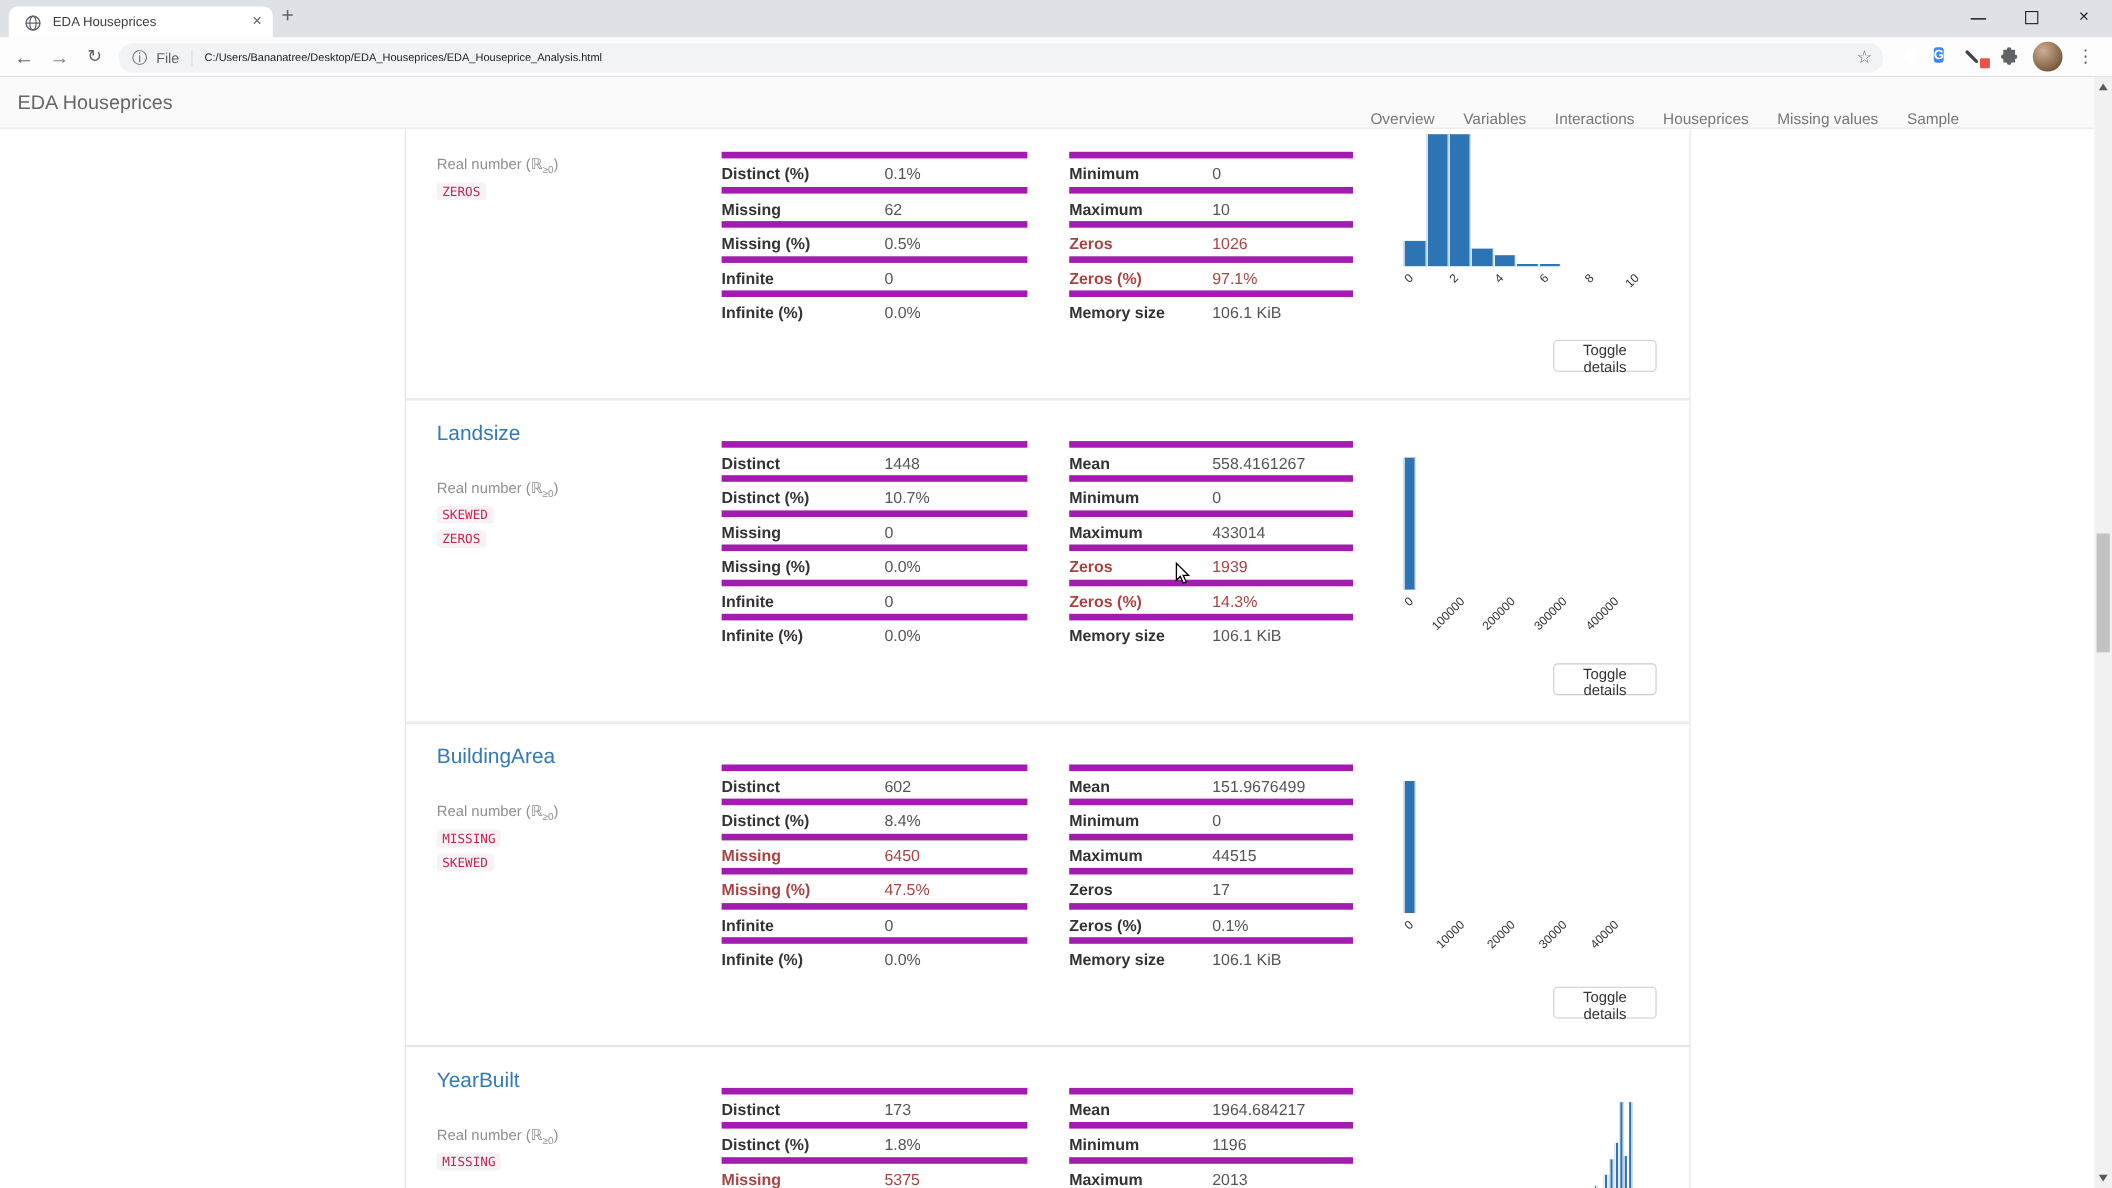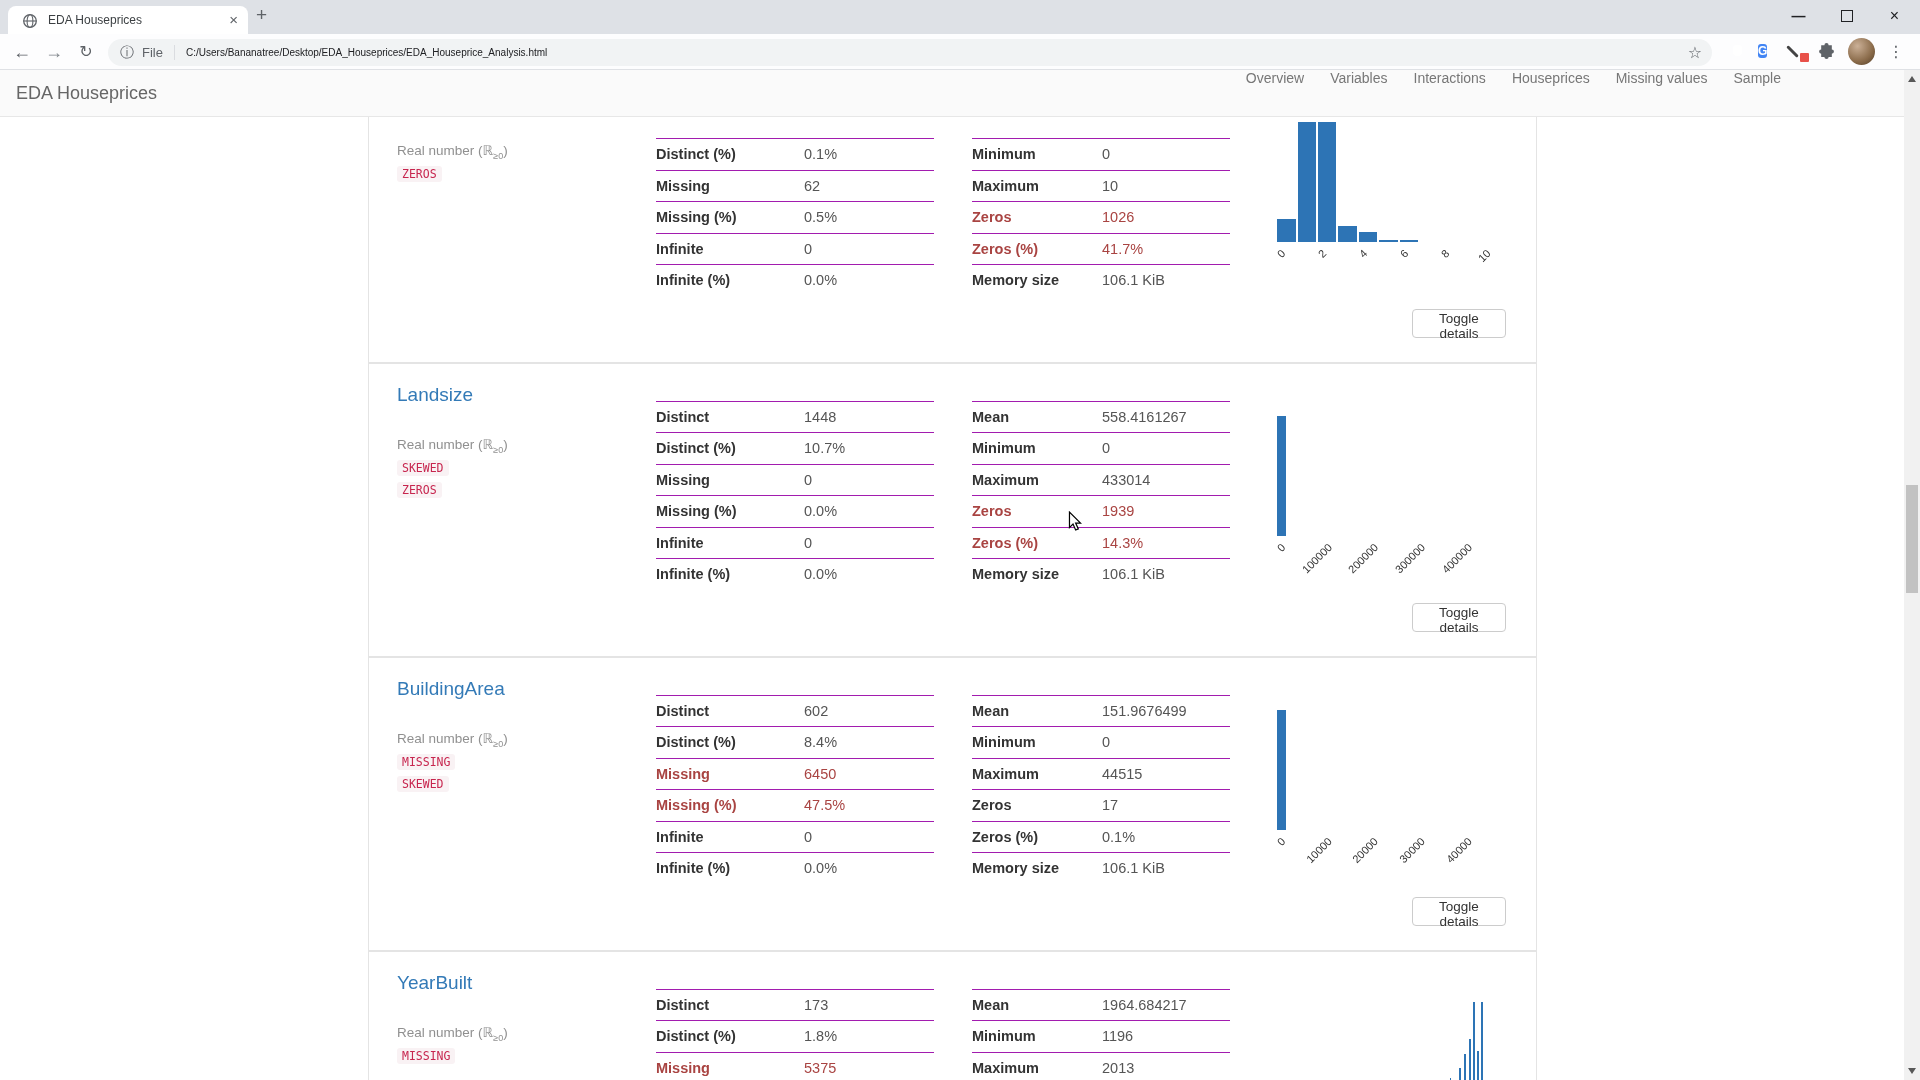--- a/index.html
+++ b/index.html
@@ -38,35 +38,35 @@
   .drop-bar{position:absolute;left:3px;top:3px;width:3px;height:15px;background:#444;border-radius:2px;transform:rotate(-45deg);}
   .drop-sq{position:absolute;right:1px;bottom:1px;width:9px;height:9px;background:#e8514a;border-radius:1px;}
   .ext-puzzle{left:1818px;top:8px;}
   .avatar{position:absolute;left:1848px;top:4px;width:27px;height:27px;border-radius:50%;
           background:radial-gradient(circle at 35% 30%,#cbb097,#8a6b4a 60%,#4f3c28);}
   .menu-dots{position:absolute;left:1888px;top:0;height:36px;line-height:36px;font-size:16px;color:#5f6368;}
   
   .report-navbar{position:absolute;left:0;top:70px;width:1904px;height:47px;background:#fafafa;
                  border-bottom:1px solid #e7e7e7;z-index:40;box-sizing:border-box;}
   .brand{position:absolute;left:16px;top:0;line-height:46px;font-size:18px;color:#666;}
-  .nav-links{position:absolute;right:110px;top:0;height:46px;display:flex;align-items:flex-start;margin:0;padding:0;list-style:none;}
+  .nav-links{position:absolute;right:110px;top:0;height:46px;display:flex;align-items:flex-end;margin:0;padding:0;list-style:none;}
   .nav-links a{display:block;padding:0 13px;font-size:14px;color:#777;text-decoration:none;white-space:nowrap;}
   
   .var-section{position:absolute;left:368px;width:1169px;height:294px;background:#fff;
                border:1px solid #e4e4e4;box-sizing:border-box;z-index:10;}
   .var-title{position:absolute;left:28px;top:20px;font-size:19px;color:#337ab7;text-decoration:none;}
   .var-type{position:absolute;left:28px;top:72px;font-size:13.5px;color:#909090;}
   .var-type sub{font-size:9px;}
   .badges{position:absolute;left:28px;top:96px;}
   .badge{display:table;margin-bottom:6px;font-family:"DejaVu Sans Mono",monospace;font-size:11.5px;
          color:#c7254e;background:#f9f2f4;border-radius:3px;padding:1px 5px;}
   .tbl{position:absolute;top:37px;}
   .tbl1{left:287px;width:278px;}
   .tbl2{left:603px;width:258px;}
-  .trow{height:31.4px;border-top:1px solid #a21caf;position:relative;box-sizing:border-box;}
+  .trow{height:31.4px;border-top:6px solid #a21caf;position:relative;box-sizing:border-box;}
   .trow .tlabel{position:absolute;left:0;top:7px;font-size:14.5px;font-weight:bold;color:#333;white-space:nowrap;}
   .tbl1 .tval{position:absolute;left:148px;top:7px;font-size:14.5px;color:#555;white-space:nowrap;}
   .tbl2 .tval{position:absolute;left:130px;top:7px;font-size:14.5px;color:#555;white-space:nowrap;}
   .trow.alert .tlabel,.trow.alert .tval{color:#a94442;}
   .hist{position:absolute;left:902px;top:50px;width:220px;height:122px;}
   .hbar{position:absolute;bottom:0;background:#2d74b5;border-left:1px solid #fff;border-right:1px solid #fff;box-sizing:border-box;}
   .htick{position:absolute;top:100%;width:0;height:0;}
   .htick span{position:absolute;right:-3px;top:5px;white-space:nowrap;font-size:11px;color:#333;
               transform-origin:100% 0;transform:rotate(-45deg);}
   .toggle-btn{position:absolute;top:239px;right:30px;width:94px;height:29px;background:#fff;border:1px solid #ccc;
@@ -180,21 +180,21 @@
         <div class="trow">
           <span class="tlabel">Maximum</span>
           <span class="tval">10</span>
         </div>
         <div class="trow alert">
           <span class="tlabel">Zeros</span>
           <span class="tval">1026</span>
         </div>
         <div class="trow alert">
           <span class="tlabel">Zeros (%)</span>
-          <span class="tval">41.7%</span>
+          <span class="tval">97.1%</span>
         </div>
         <div class="trow">
           <span class="tlabel">Memory size</span>
           <span class="tval">106.1 KiB</span>
         </div>
       </div>
     <div class="hist">
         <div class="hbar" style="left: 2.3%; width: 9.3%; height: 19%;"></div>
         <div class="hbar" style="left: 11.6%; width: 9.3%; height: 98%;"></div>
         <div class="hbar" style="left: 20.9%; width: 9.3%; height: 98%;"></div>

